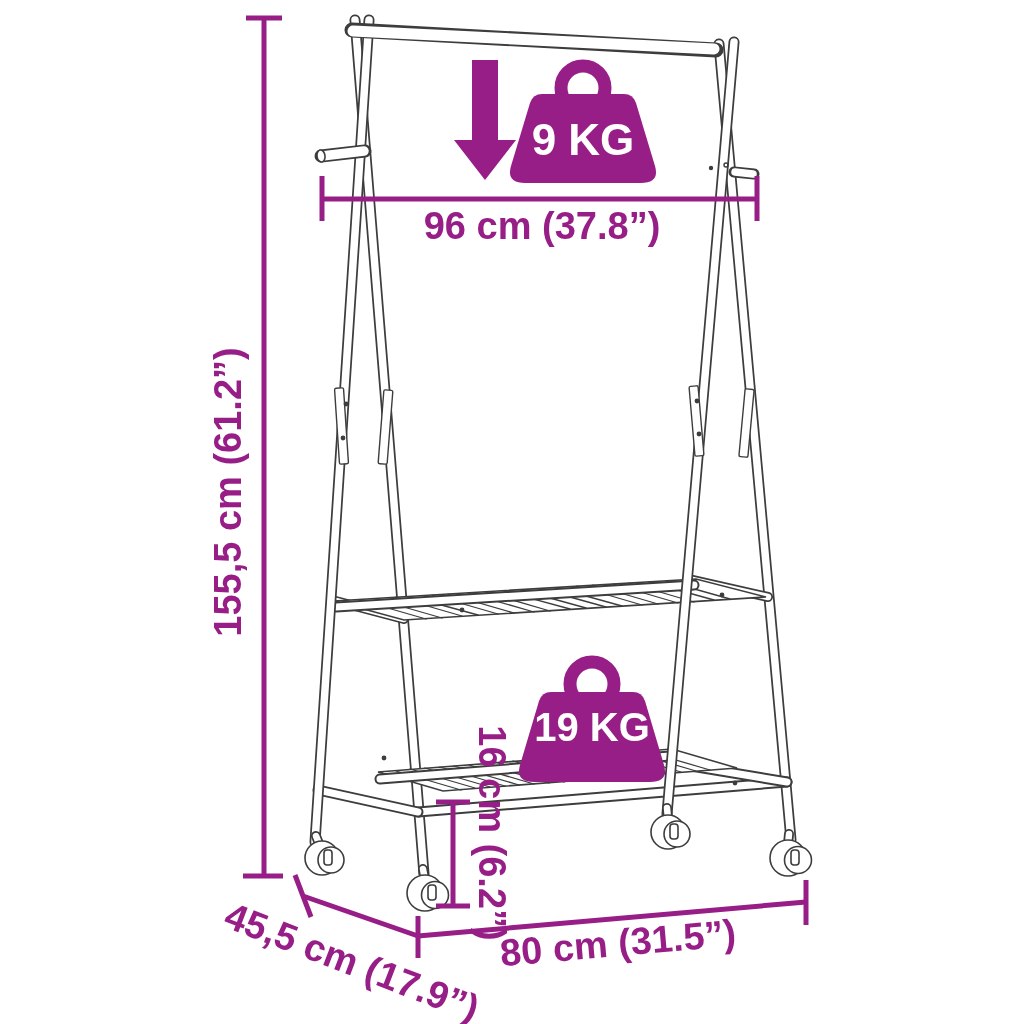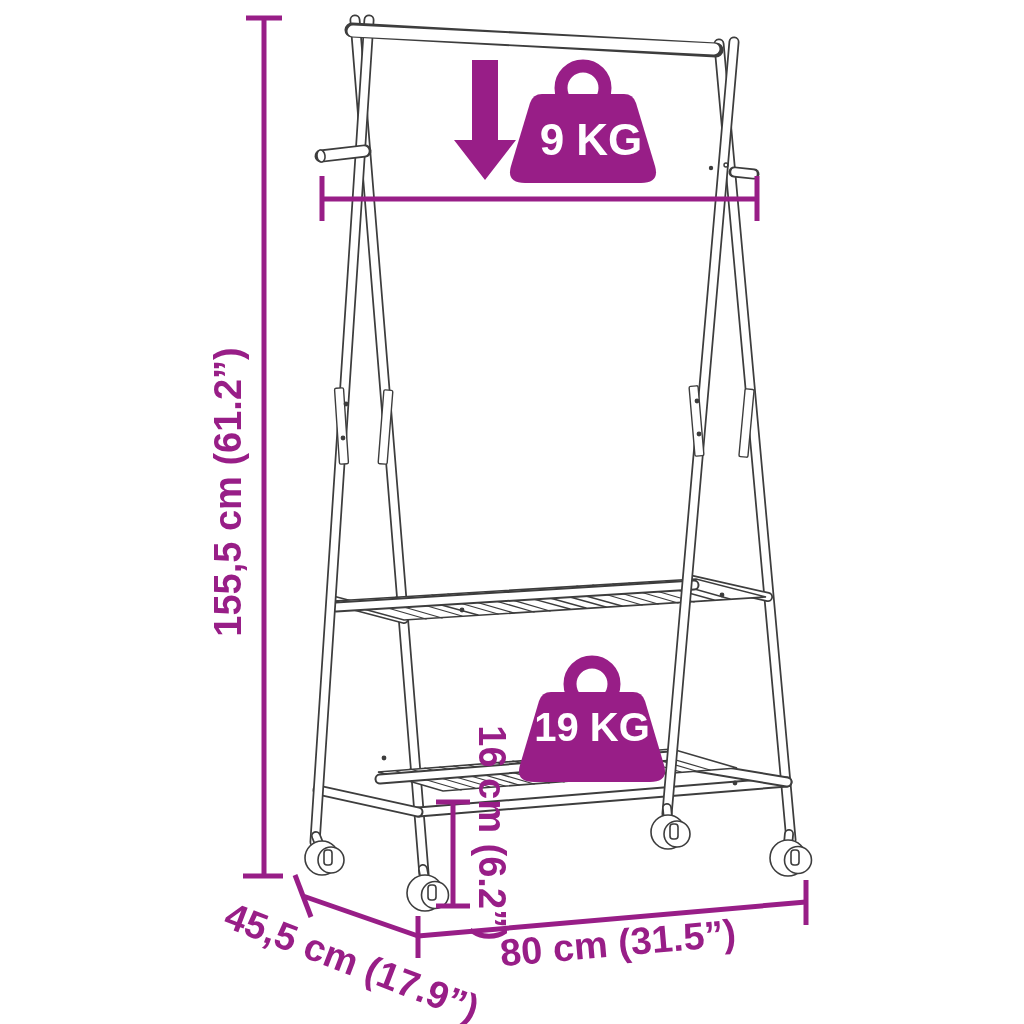--- a/index.html
+++ b/index.html
@@ -25,21 +25,21 @@
   .rot-depth{transform:translate(-50%,-50%) rotate(21deg);}
   .rot-base{transform:translate(-50%,-50%) rotate(-5deg);}
   .badge-label{
     position:absolute;
     color:#ffffff;
     font-weight:700;
     white-space:nowrap;
     line-height:1;
     transform:translate(-50%,-50%);
   }
-  .badge-9{left:583px;top:140px;font-size:44px;margin-left:8px;}
+  .badge-9{left:583px;top:140px;font-size:44px;}
   .badge-10{left:592px;top:727px;font-size:40px;}
   .lbl-top{left:542px;top:226px;}
   .lbl-height{left:228px;top:492px;}
   .lbl-clear{left:492px;top:833px;}
   .lbl-depth{left:352px;top:962px;}
   .lbl-base{left:618px;top:943px;}
 </style>
 </head>
 <body>
 
@@ -237,20 +237,21 @@
       <circle cx="583" cy="88" r="22" fill="none" stroke="#981e87" stroke-width="13"></circle>
       <path d="M 542 94 L 624 94 Q 633 94 636 103 L 655 166 Q 660 183 641 183 L 525 183 Q 506 183 511 166 L 530 103 Q 533 94 542 94 Z" stroke="none"></path>
     </g>
 
     <g fill="#981e87">
       <circle cx="592" cy="684" r="22" fill="none" stroke="#981e87" stroke-width="13"></circle>
       <path d="M 551 692 L 633 692 Q 642 692 645 701 L 664 765 Q 669 782 650 782 L 534 782 Q 515 782 520 765 L 539 701 Q 542 692 551 692 Z" stroke="none"></path>
     </g>
   </svg>
 
+  <div class="dim-label lbl-top">96 cm (37.8”)</div>
 
   <div class="dim-label lbl-height rot-ccw90">155,5 cm (61.2”)</div>
 
   <div class="dim-label lbl-clear rot-cw90">16 cm (6.2”)</div>
 
   <div class="dim-label lbl-depth rot-depth">45,5 cm (17.9”)</div>
 
   <div class="dim-label lbl-base rot-base">80 cm (31.5”)</div>
 
   <div class="badge-label badge-9">9 KG</div>

